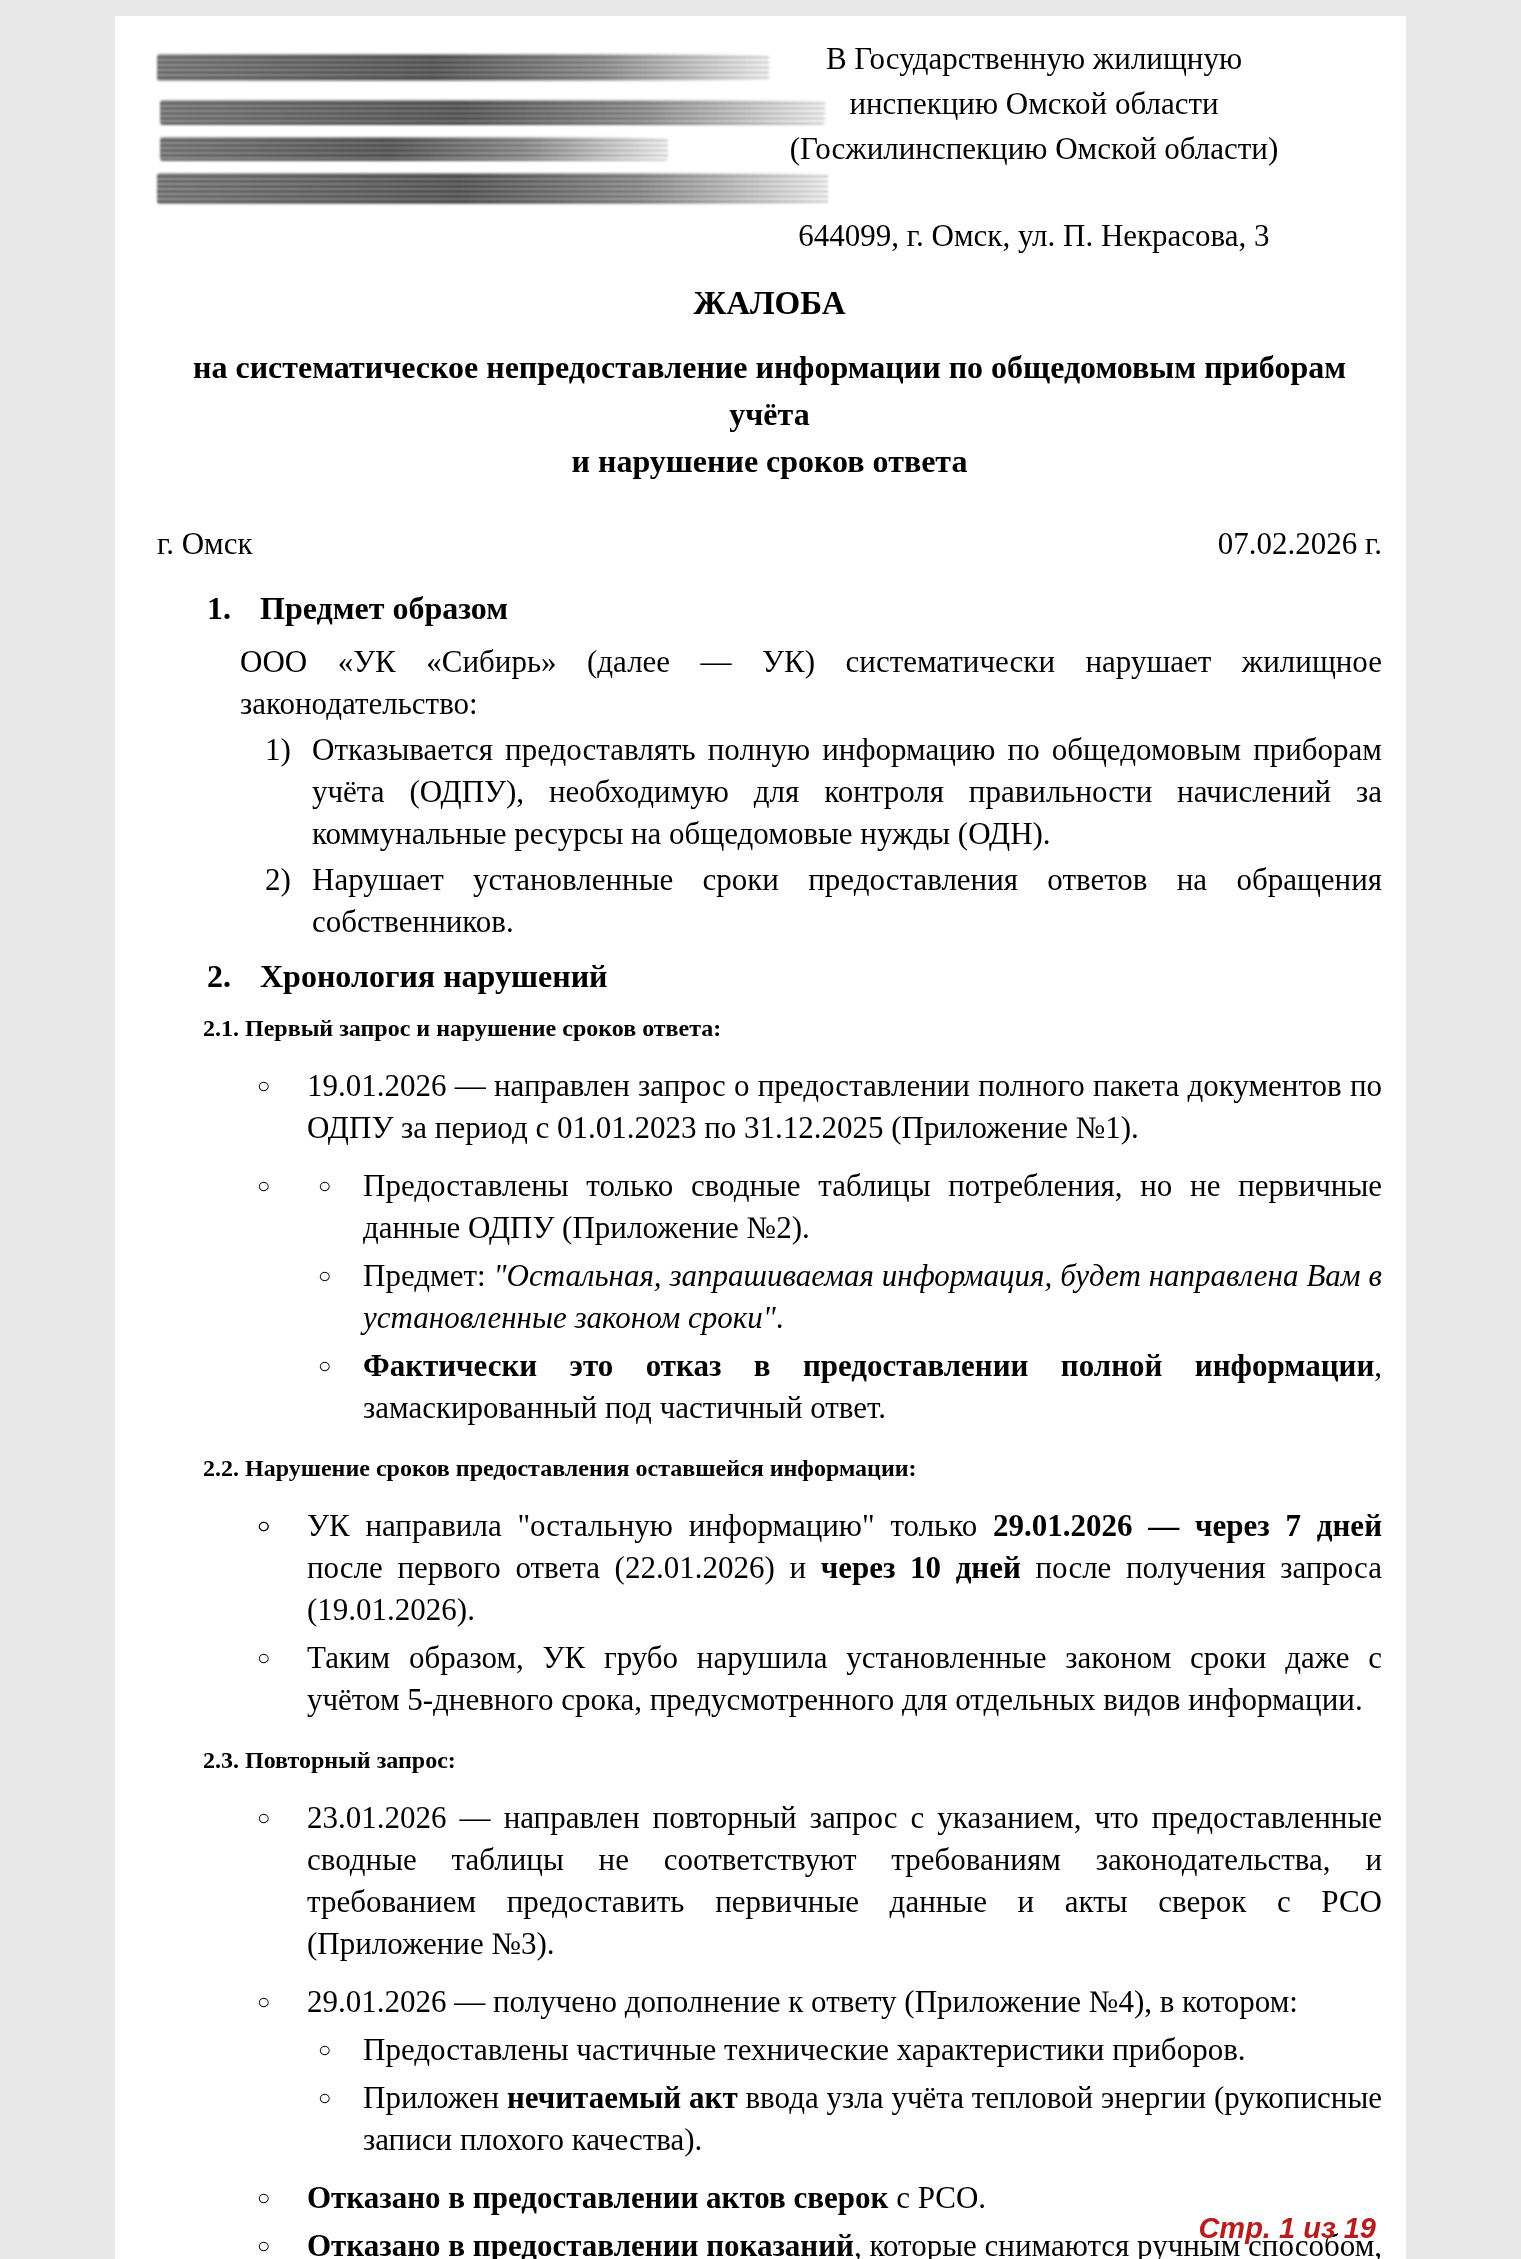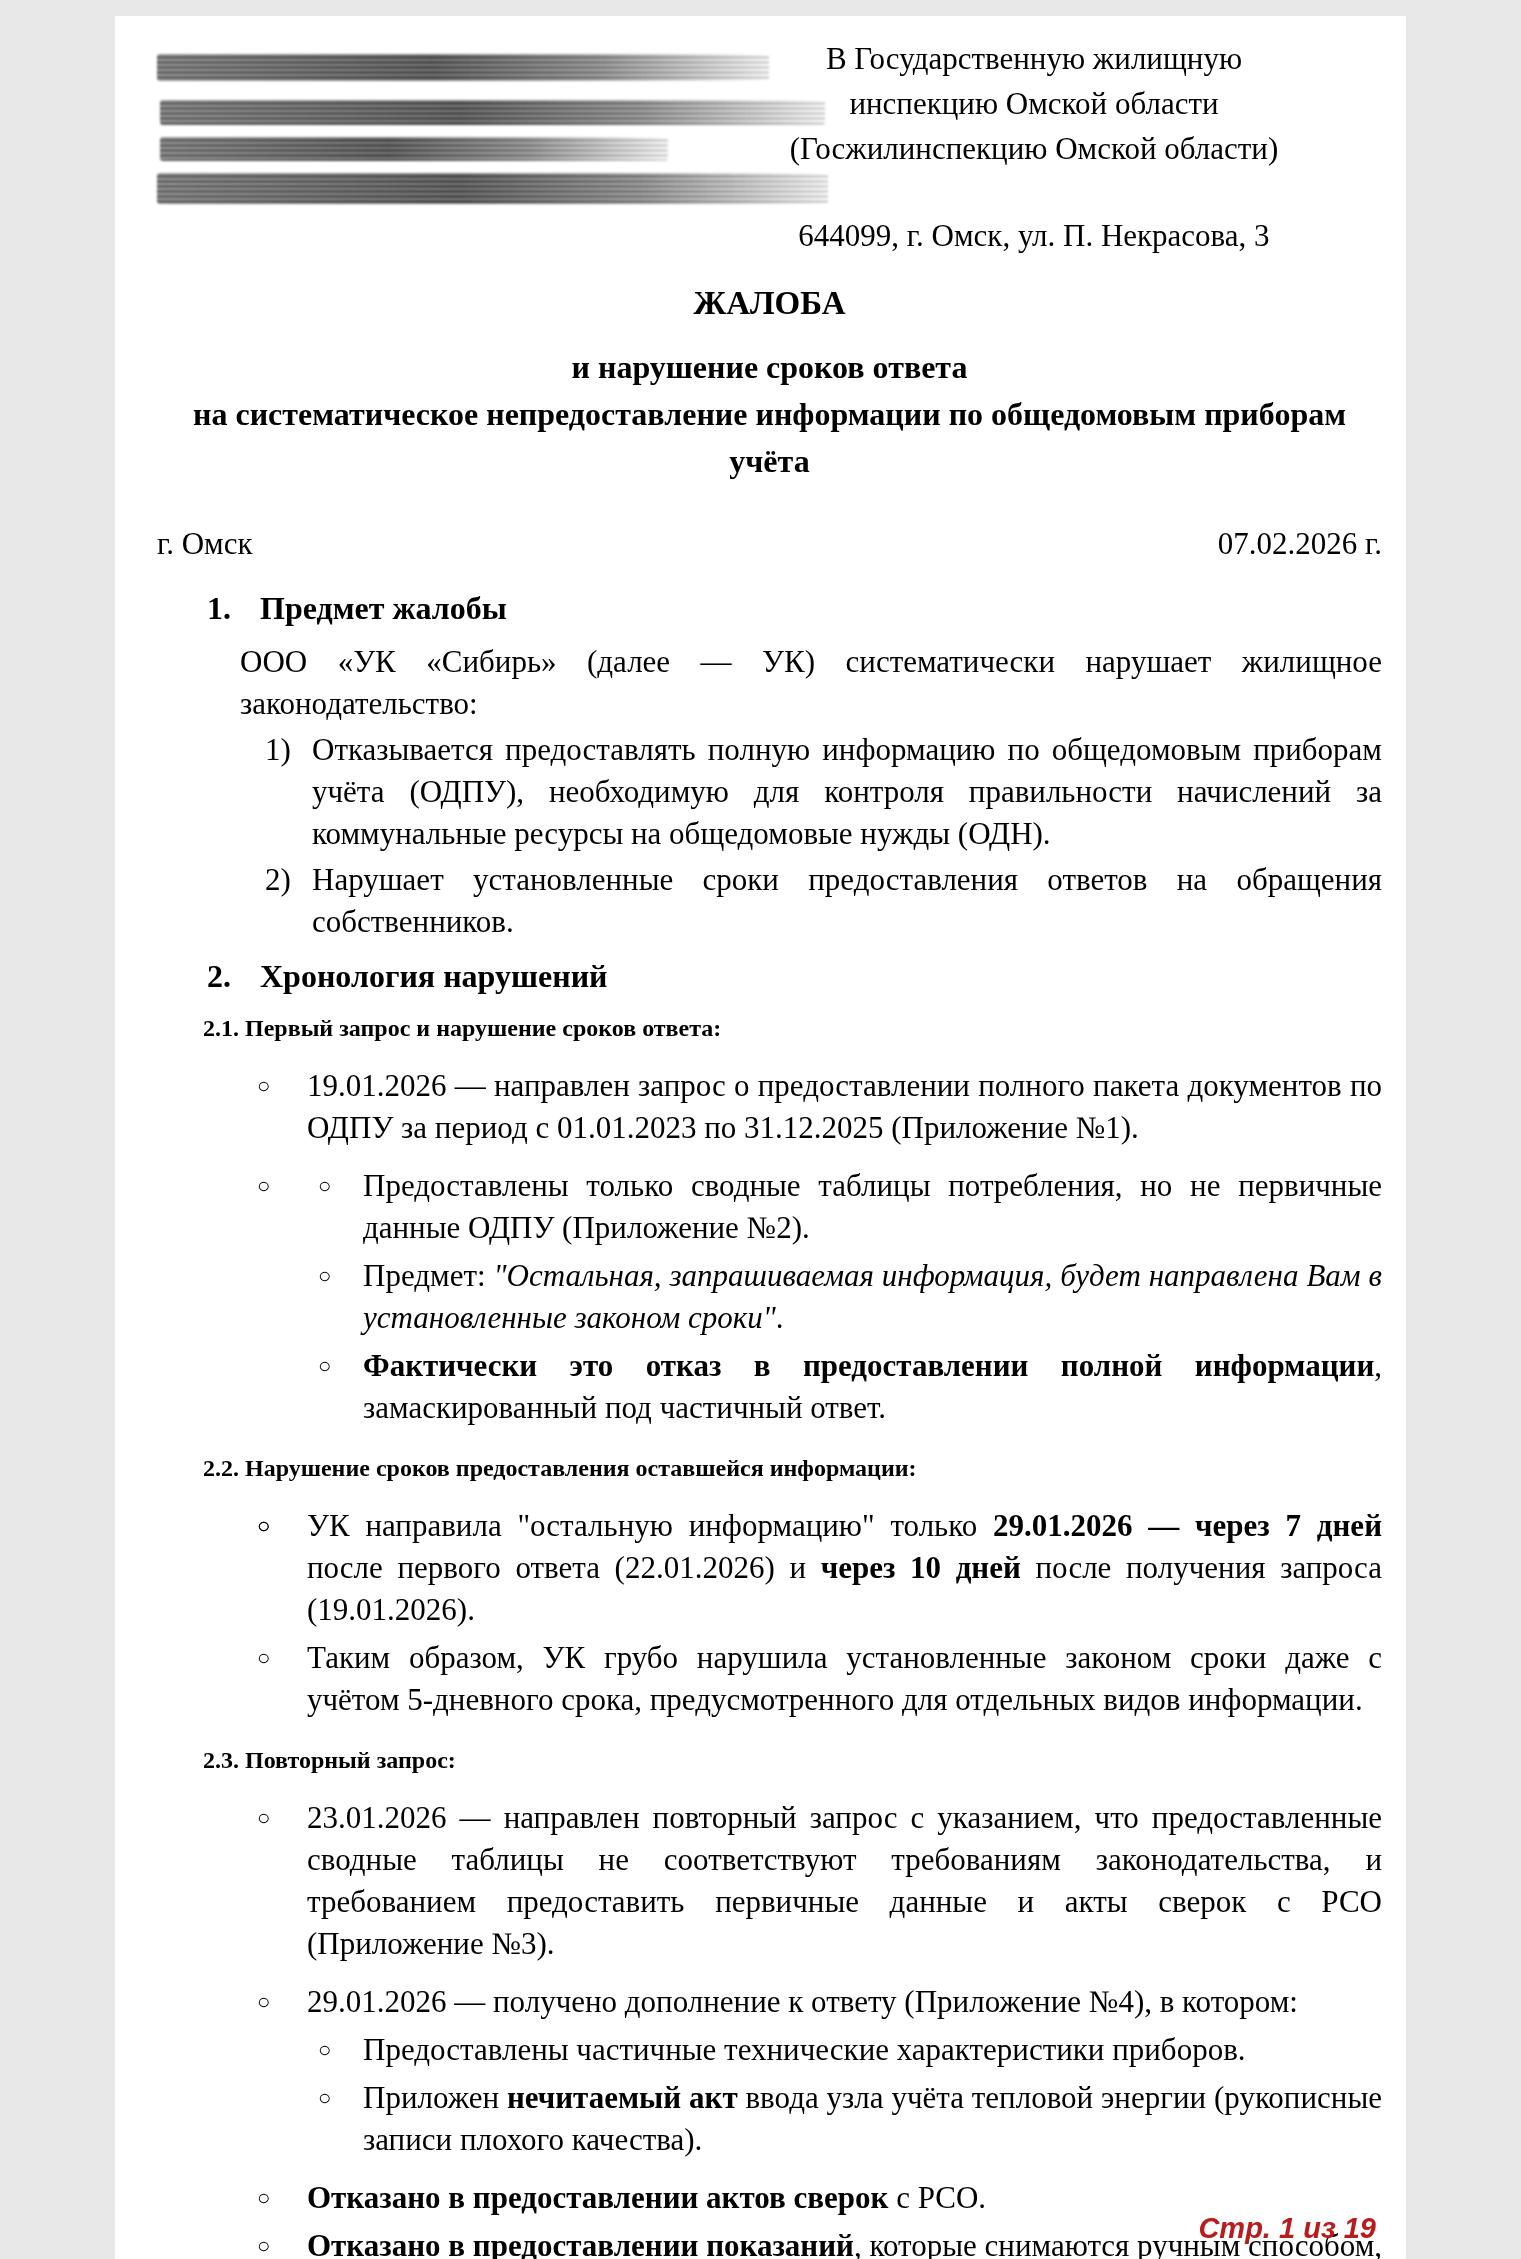--- a/index.html
+++ b/index.html
@@ -82,32 +82,32 @@
 
     <div class="recipient">
       <div>В Государственную жилищную</div>
       <div>инспекцию Омской области</div>
       <div>(Госжилинспекцию Омской области)</div>
       <div class="recipient-address">644099, г. Омск, ул. П. Некрасова, 3</div>
     </div>
 
     <div class="doc-title">ЖАЛОБА</div>
     <div class="doc-subtitle">
+      <div>на систематическое непредоставление информации по общедомовым приборам учёта</div>
       <div>и нарушение сроков ответа</div>
-      <div>на систематическое непредоставление информации по общедомовым приборам учёта</div>
     </div>
 
     <div class="meta-row">
       <span>г. Омск</span>
       <span>07.02.2026 г.</span>
     </div>
 
     <div class="sec-head">
       <span class="num">1.</span>
-      <span>Предмет жалобы</span>
+      <span>Предмет образом</span>
     </div>
 
     <div class="para intro just">ООО «УК «Сибирь» (далее — УК) систематически нарушает жилищное законодательство:</div>
 
     <div class="para nli just">
       <span class="nmark">1)</span>
       <span>Отказывается предоставлять полную информацию по общедомовым приборам учёта (ОДПУ), необходимую для контроля правильности начислений за коммунальные ресурсы на общедомовые нужды (ОДН).</span>
     </div>
     <div class="para nli just">
       <span class="nmark">2)</span>

